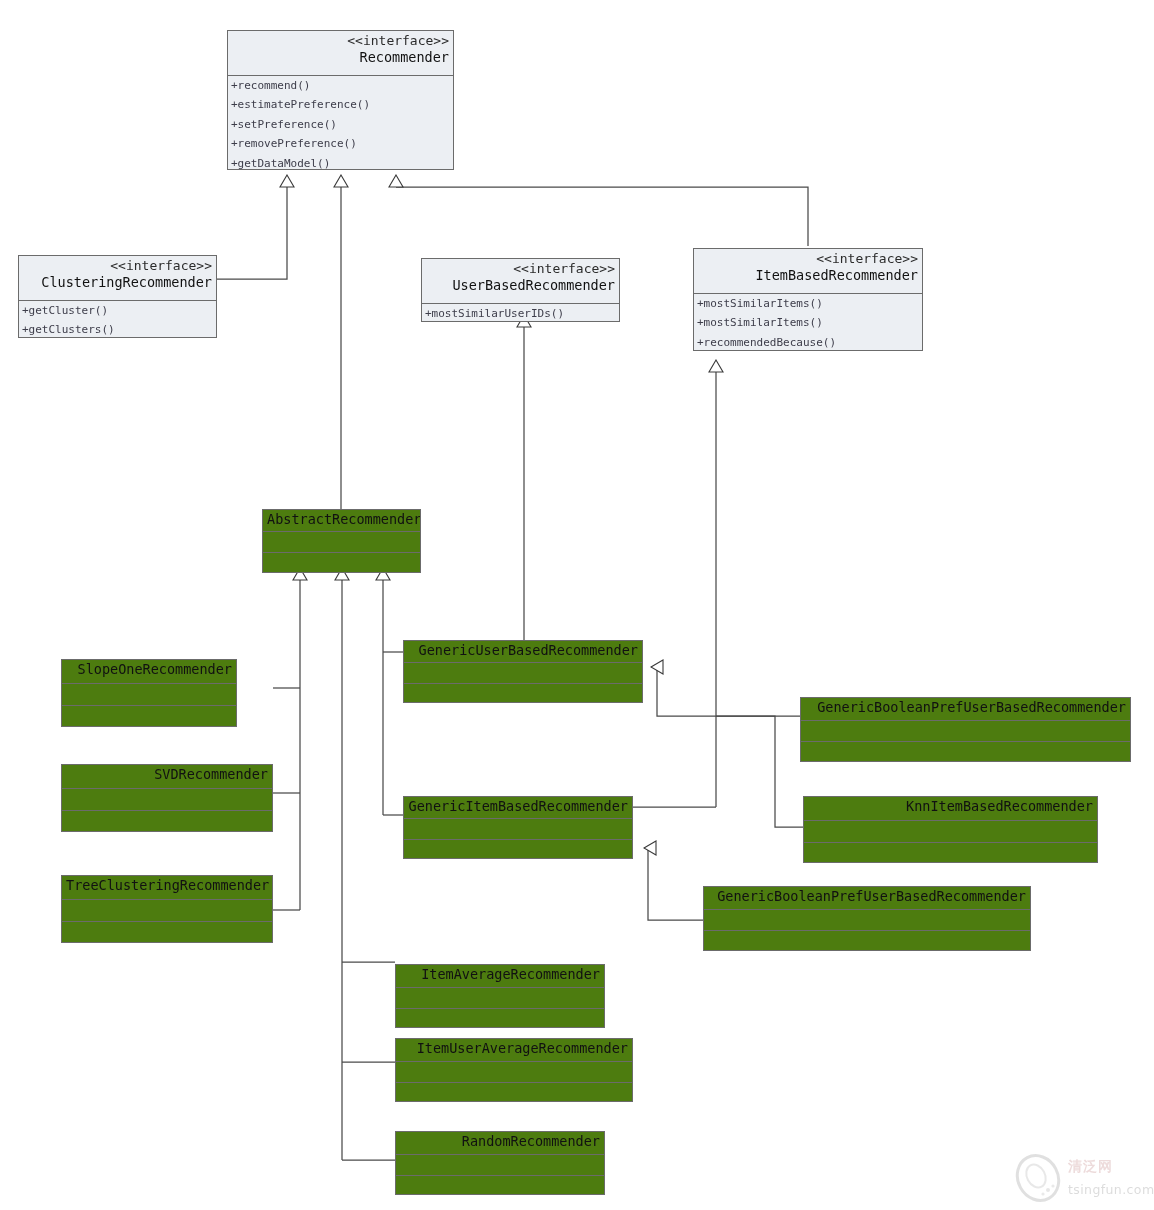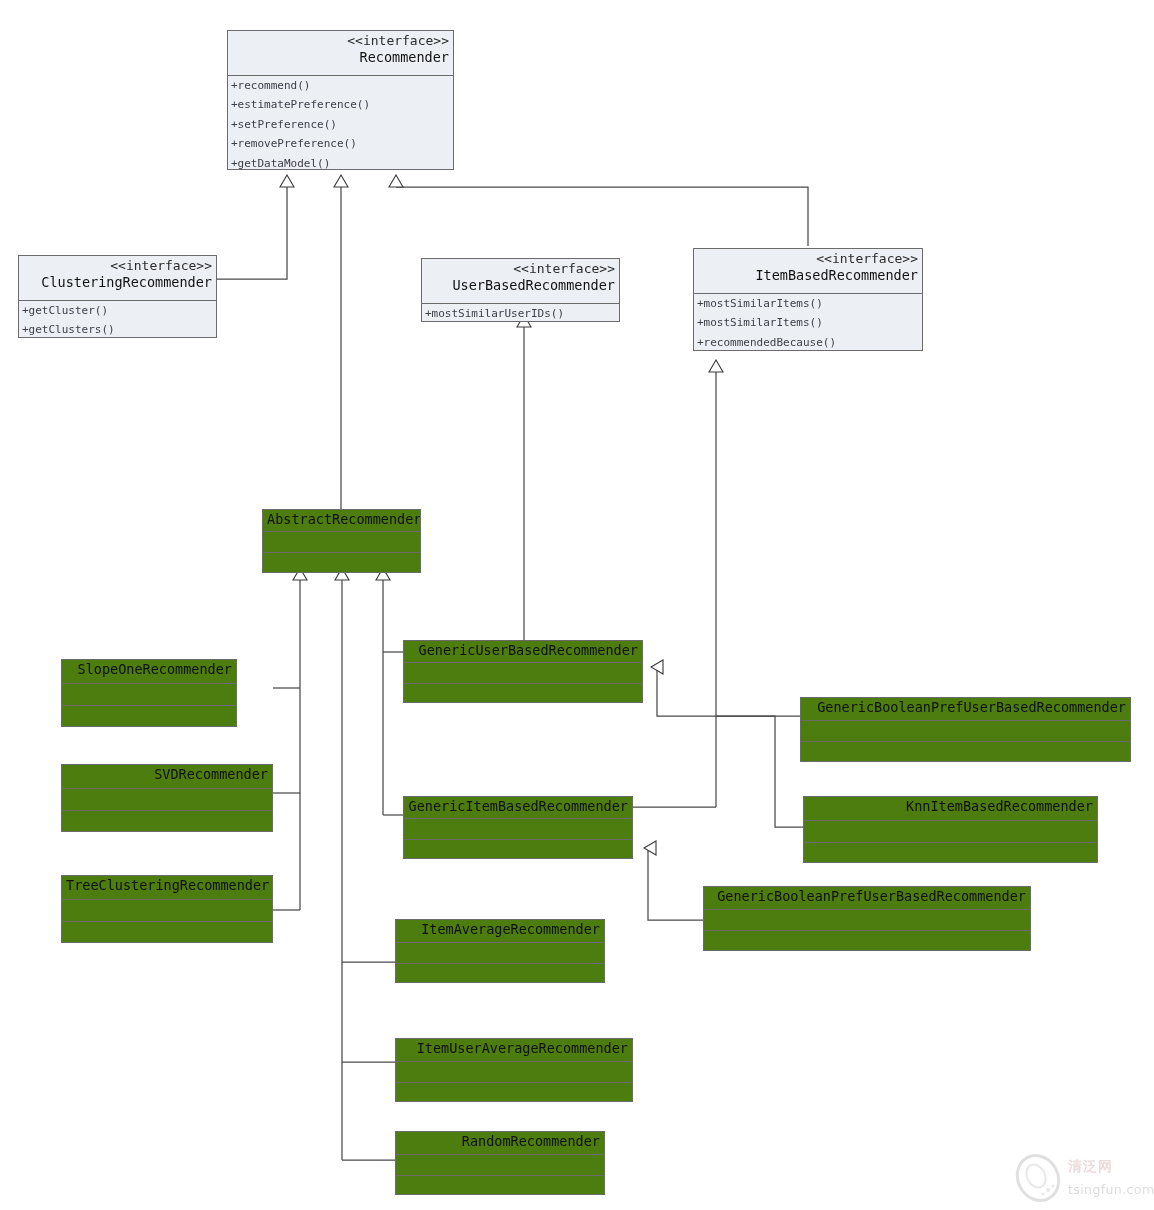--- a/index.html
+++ b/index.html
@@ -267,21 +267,21 @@
   </div>
 
   <div class="uml-box" style="left:703px; top:886px; width:328px; height:65px;">
     <div class="head" style="height:22px;">
       <span class="cname">GenericBooleanPrefUserBasedRecommender</span>
     </div>
     <div class="compartment sep" style="height:21px;"></div>
     <div class="compartment sep" style="height:21px;"></div>
   </div>
 
-  <div class="uml-box" style="left:395px; top:919px; width:210px; height:64px;">
+  <div class="uml-box" style="left:395px; top:964px; width:210px; height:64px;">
     <div class="head" style="height:22px;">
       <span class="cname">ItemAverageRecommender</span>
     </div>
     <div class="compartment sep" style="height:21px;"></div>
     <div class="compartment sep" style="height:20px;"></div>
   </div>
 
   <div class="uml-box" style="left:395px; top:1038px; width:238px; height:64px;">
     <div class="head" style="height:22px;">
       <span class="cname">ItemUserAverageRecommender</span>

